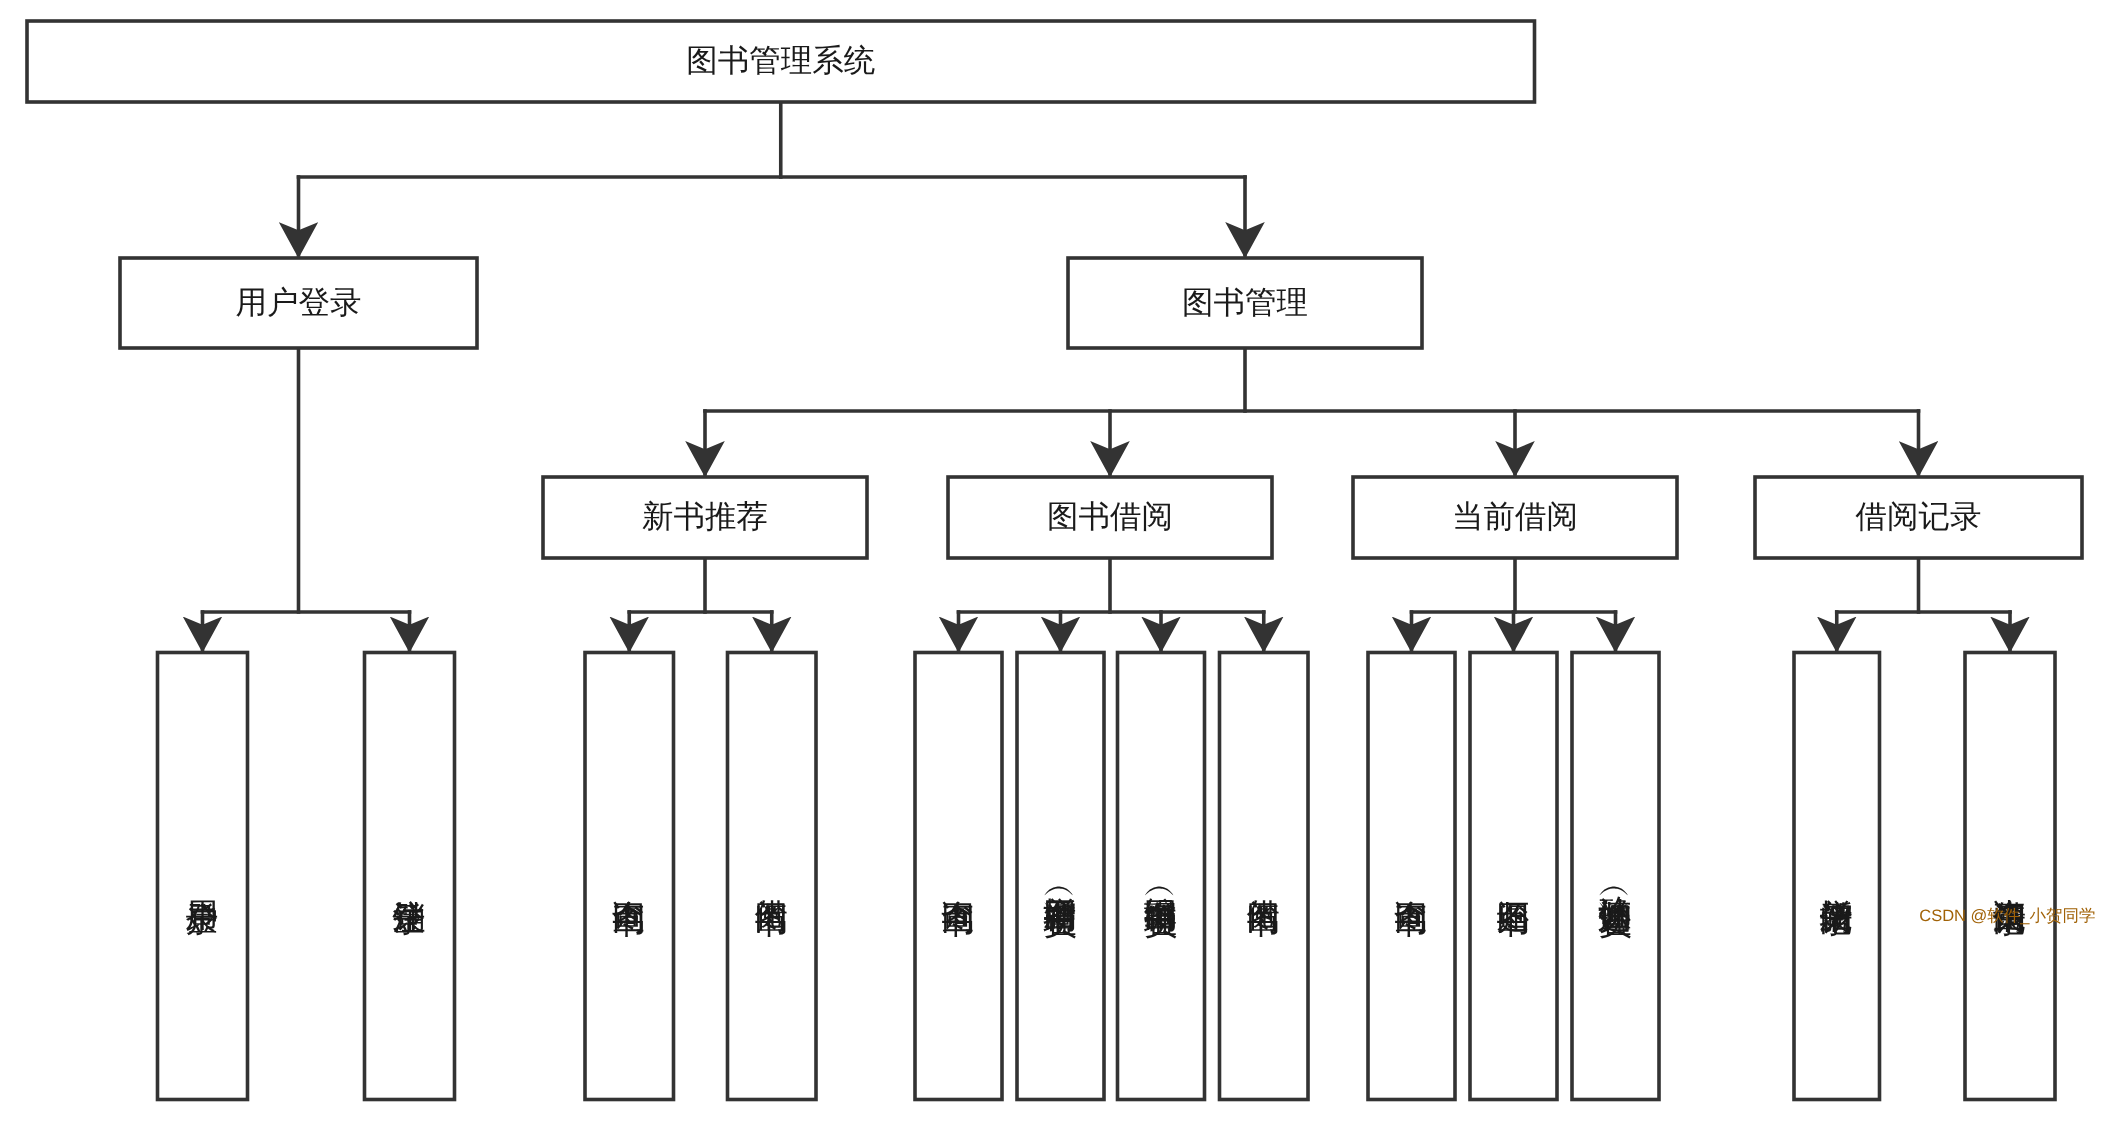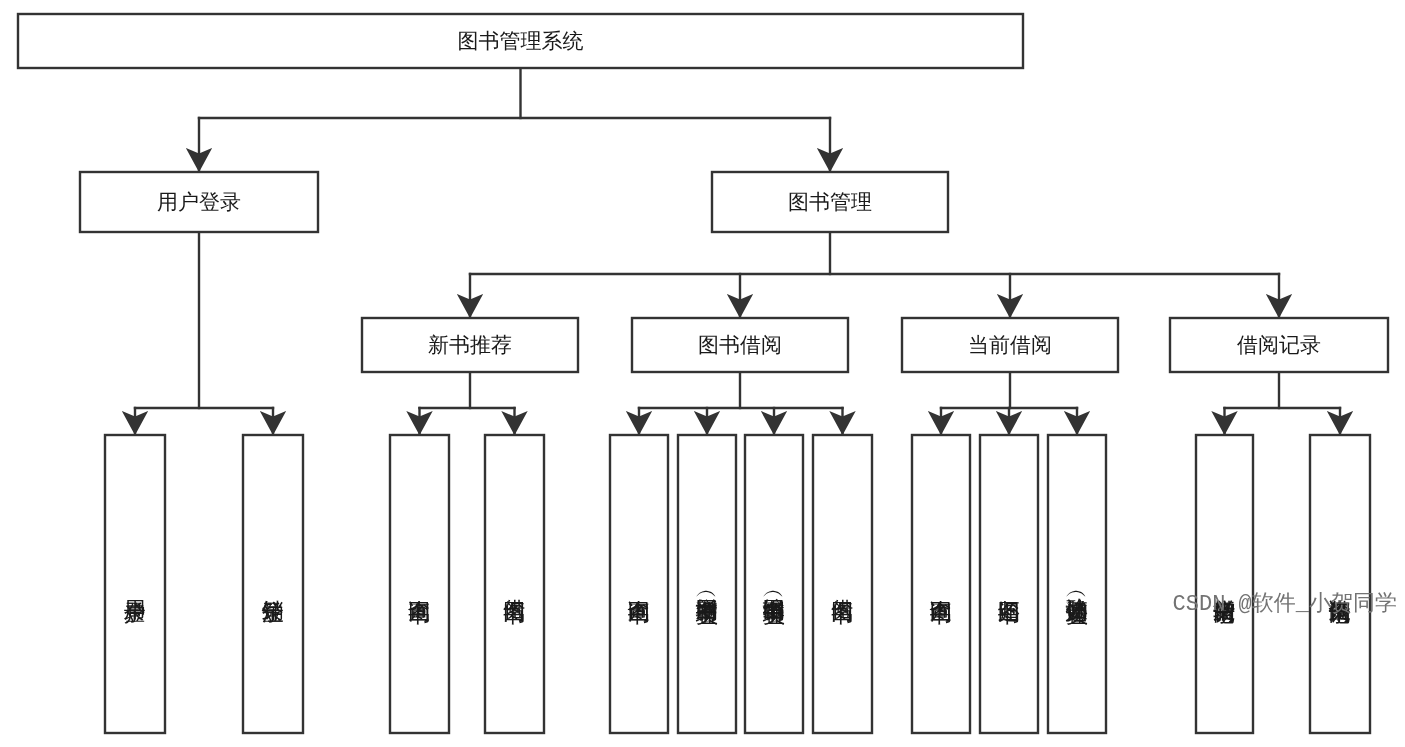--- a/index.html
+++ b/index.html
@@ -59,23 +59,23 @@
     line-height: 1.06;
     color: #1a1a1a;
     letter-spacing: 1px;
     white-space: nowrap;
     pointer-events: none;
   }
   .watermark {
     position: absolute;
     right: 8px;
     bottom: 6px;
-    font-family: Liberation Mono, monospace;
-    font-size: 22px;
-    color: #737373;
+    font-family: Liberation Sans, sans-serif;
+    font-size: 11px;
+    color: #a16207;
     white-space: nowrap;
   }
 </style>
 </head>
 <body>
 
 <div id="diagram-root">
 
   <svg id="flow" viewBox="0 0 1405 747">
     <defs>

